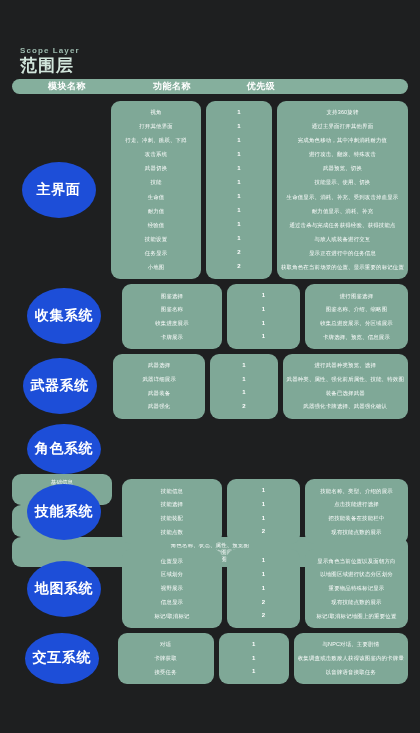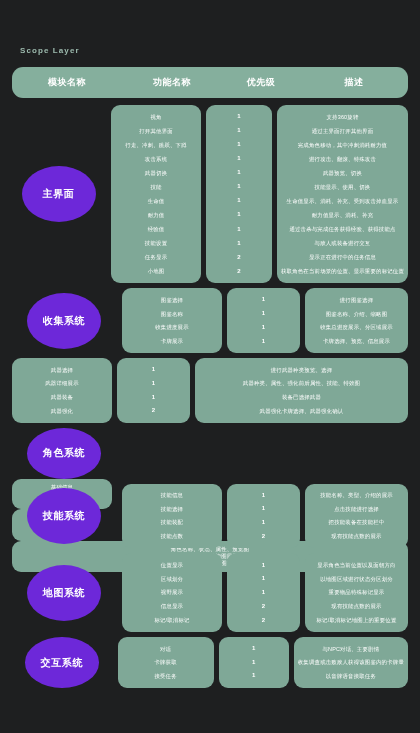--- a/index.html
+++ b/index.html
@@ -28,22 +28,22 @@
   }
   .hdr-title {
     font-size: 17px;
     font-weight: 700;
     color: #d2e6dc;
     letter-spacing: 1px;
     line-height: 1.1;
   }
   
   .colhead {
-    margin: 12px 4px 7px 4px;
-    height: 31px;
+    margin: 3px 4px 7px 4px;
+    height: 15px;
     border-radius: 11px;
     background: #85af9d;
     display: flex;
     align-items: center;
   }
   .colhead .ch {
     color: #ffffff;
     font-size: 9px;
     font-weight: 700;
     text-align: center;
@@ -62,28 +62,28 @@
     margin-bottom: 5px;
   }
   .cell-mod {
     width: 110px;
     display: flex;
     align-items: center;
     justify-content: center;
     padding-right: 6px;
   }
   .bubble {
-    background: #6d28d9;
+    background: #1d4ed8;
     color: #ffffff;
     border-radius: 50%;
     width: 74px;
     display: flex;
     align-items: center;
     justify-content: center;
-    font-size: 10px;
+    font-size: 14px;
     font-weight: 700;
     letter-spacing: .6px;
     text-align: center;
   }
   .cell-fn {
     width: 100px;
     background: #7fa897;
     border-radius: 9px;
     display: flex;
     flex-direction: column;
@@ -120,27 +120,27 @@
   }
   .ln-pri { font-size: 6px; font-weight: 700; }
 </style>
 </head>
 <body>
 
 <div class="page">
 
   <div class="hdr">
     <div class="hdr-eyebrow">Scope Layer</div>
+    <div class="hdr-title">范围层</div>
   </div>
 
   <div class="colhead">
     <div class="ch c-mod">模块名称</div>
     <div class="ch c-fn">功能名称</div>
     <div class="ch c-pri">优先级</div>
-    <div class="ch c-des">描述</div>
   </div>
 
   <div class="tbody" id="tbody">
       <div class="row" style="height: 178.4px;">
         <div class="cell-mod">
           <div class="bubble" style="height: 56px;">主界面</div>
         </div>
         <div class="cell-fn">
           <div class="ln">视角</div>
           <div class="ln">打开其他界面</div>
@@ -201,20 +201,23 @@
           <div class="ln ln-pri">1</div>
         </div>
         <div class="cell-des">
           <div class="ln">进行图鉴选择</div>
           <div class="ln">图鉴名称、介绍、缩略图</div>
           <div class="ln">收集总进度展示、分区域展示</div>
           <div class="ln">卡牌选择、预览、信息展示</div>
         </div>
       </div>
       <div class="row" style="height: 64.8px;">
+        <div class="cell-mod">
+          <div class="bubble" style="height: 56px;">武器系统</div>
+        </div>
         <div class="cell-fn">
           <div class="ln">武器选择</div>
           <div class="ln">武器详细展示</div>
           <div class="ln">武器装备</div>
           <div class="ln">武器强化</div>
         </div>
         <div class="cell-pri">
           <div class="ln ln-pri">1</div>
           <div class="ln ln-pri">1</div>
           <div class="ln ln-pri">1</div>

